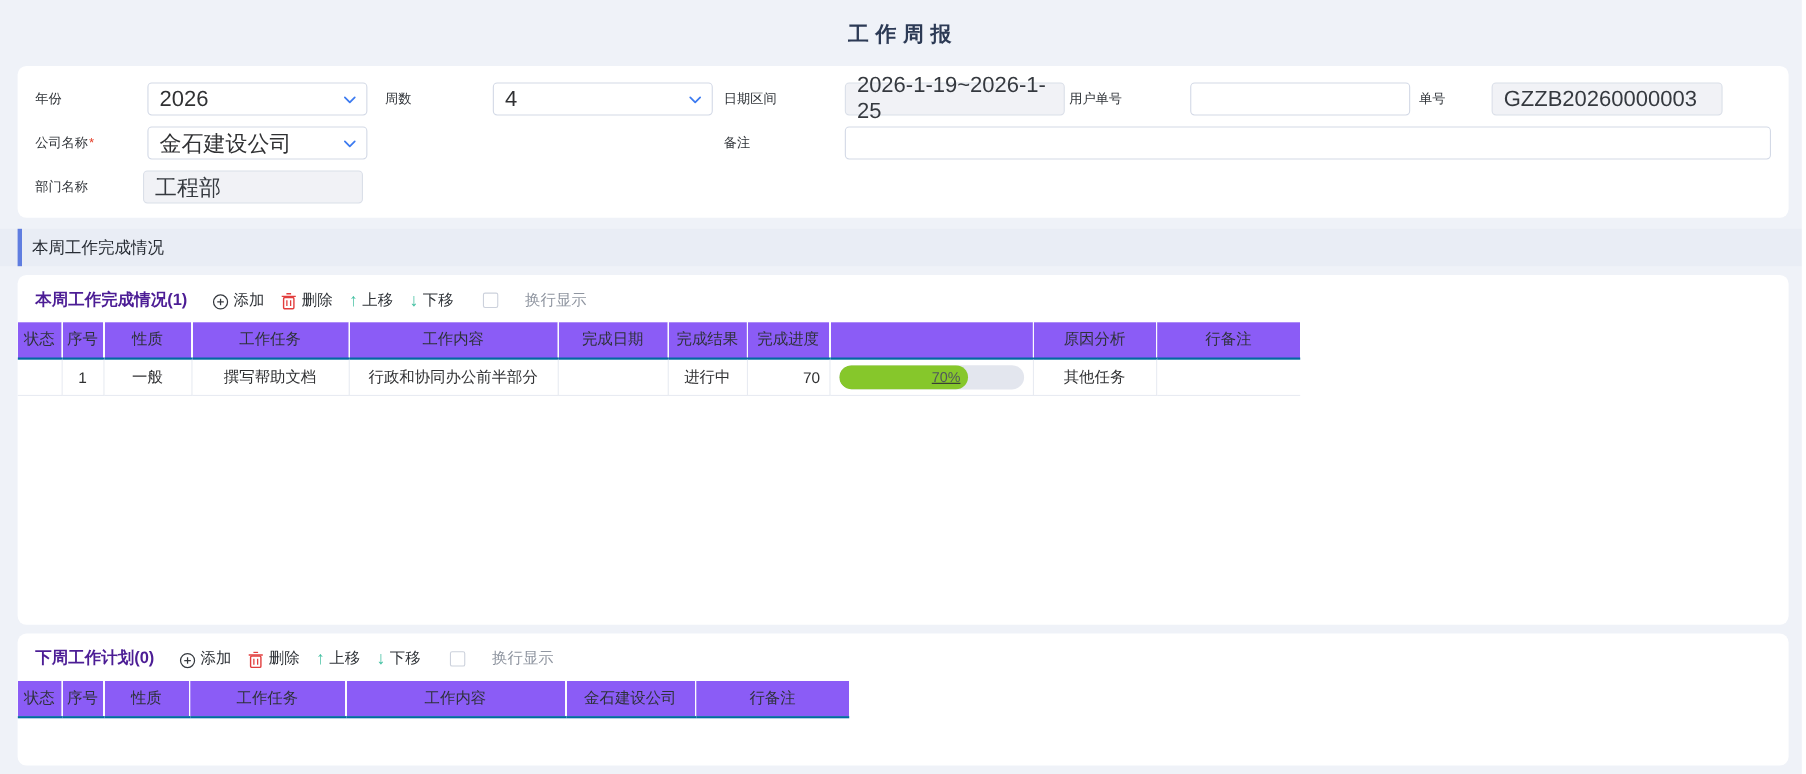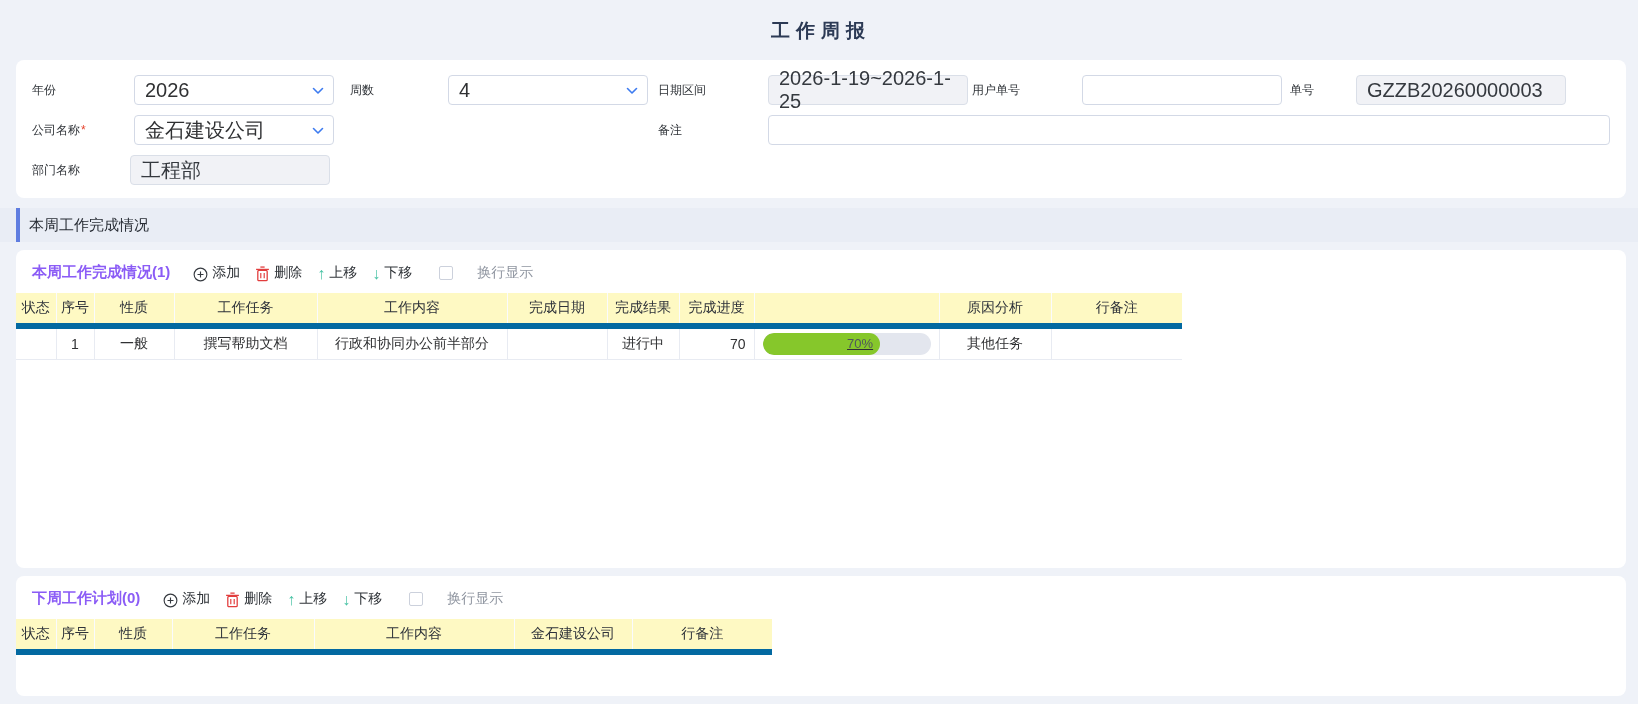--- a/index.html
+++ b/index.html
@@ -47,32 +47,32 @@
   .field-remark input { flex:1; width:auto; }
   
   .section-band { margin-top:10px; height:34px; background:#e9edf5; display:flex; align-items:center; }
   .section-bar { width:4px; height:100%; background:#5f7de0; margin-left:16px; flex:none; }
   .section-title { margin-left:9px; font-size:15px; color:#272c34; }
   
   .grid-panel { margin-top:8px; overflow:hidden; }
   .grid-panel-week { height:318px; }
   .grid-panel-next { height:120px; }
   .grid-toolbar { display:flex; align-items:center; gap:15px; padding:13px 16px 11px; }
-  .grid-title { font-size:15px; font-weight:bold; color:#8b5cf6; margin-right:8px; }
+  .grid-title { font-size:15px; font-weight:bold; color:#4c1d95; margin-right:8px; }
   .tb-btn { display:inline-flex; align-items:flex-end; gap:4px; background:none; border:none;
             font-size:14px; color:#2f3338; cursor:pointer; padding:0;
             font-family:"Liberation Sans", sans-serif; }
   .arrow-glyph { color:#47c2a4; font-size:16px; font-weight:bold; line-height:1; }
   .wrap-check { display:inline-flex; align-items:center; gap:24px; margin-left:12px; cursor:pointer; }
   .cb { width:14px; height:14px; border:1px solid #ccd1dc; border-radius:2px; background:#fff; flex:none; }
   .cb-label { font-size:14px; color:#8f95a0; }
   
   table.grid-table { border-collapse:collapse; table-layout:fixed; }
-  .grid-table th { background:#fef9c3; height:33px; font-size:14px; font-weight:400;
-                   color:#2e323a; border-right:1px solid #fafbfd; border-bottom:6px solid #0369a1;
+  .grid-table th { background:#8b5cf6; height:33px; font-size:14px; font-weight:400;
+                   color:#2e323a; border-right:1px solid #fafbfd; border-bottom:2px solid #0369a1;
                    text-align:center; overflow:hidden; white-space:nowrap; }
   .grid-table th:last-child { border-right:none; }
   .grid-table td { height:33px; font-size:14px; color:#303133; text-align:center;
                    border-right:1px solid #e8ebf2; border-bottom:1px solid #e8ebf2;
                    overflow:hidden; white-space:nowrap; }
   .grid-table td:last-child { border-right:none; }
   td.num { text-align:right; padding-right:8px; }
   
   .pbar { width:168px; height:22px; background:#e3e6ee; border-radius:11px; margin:0 auto; overflow:hidden;text-decoration:underline; }
   .pbar-fill { height:100%; background:#86c72b; border-radius:11px; display:flex;

